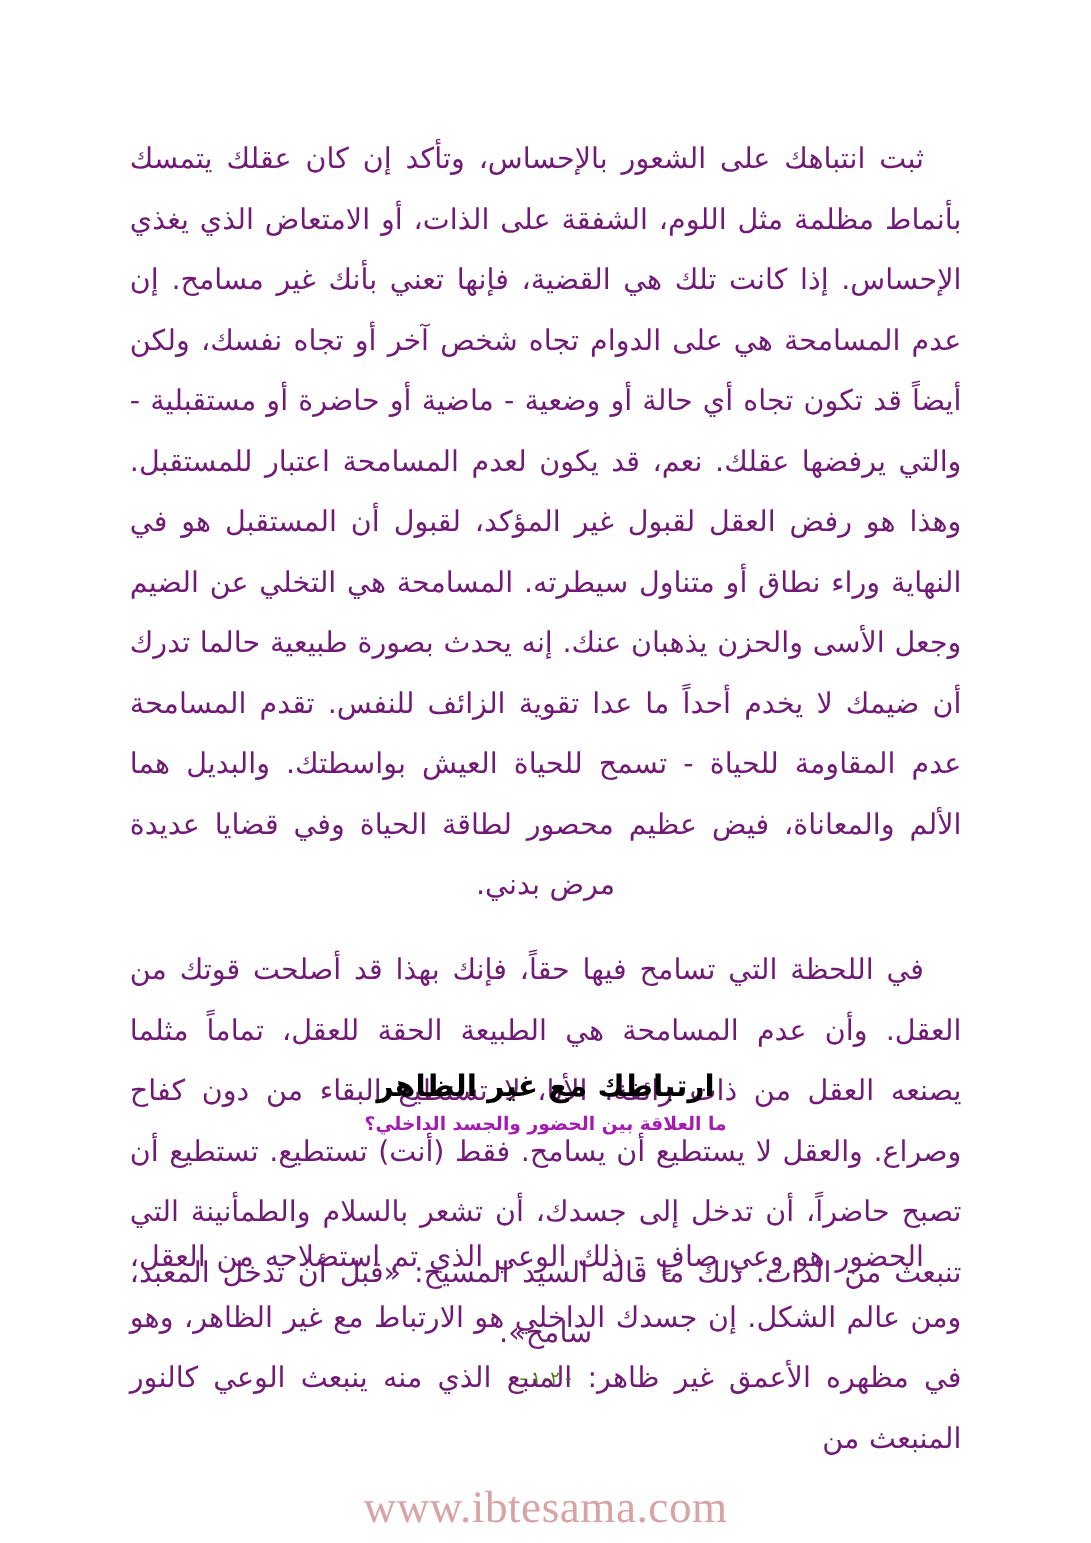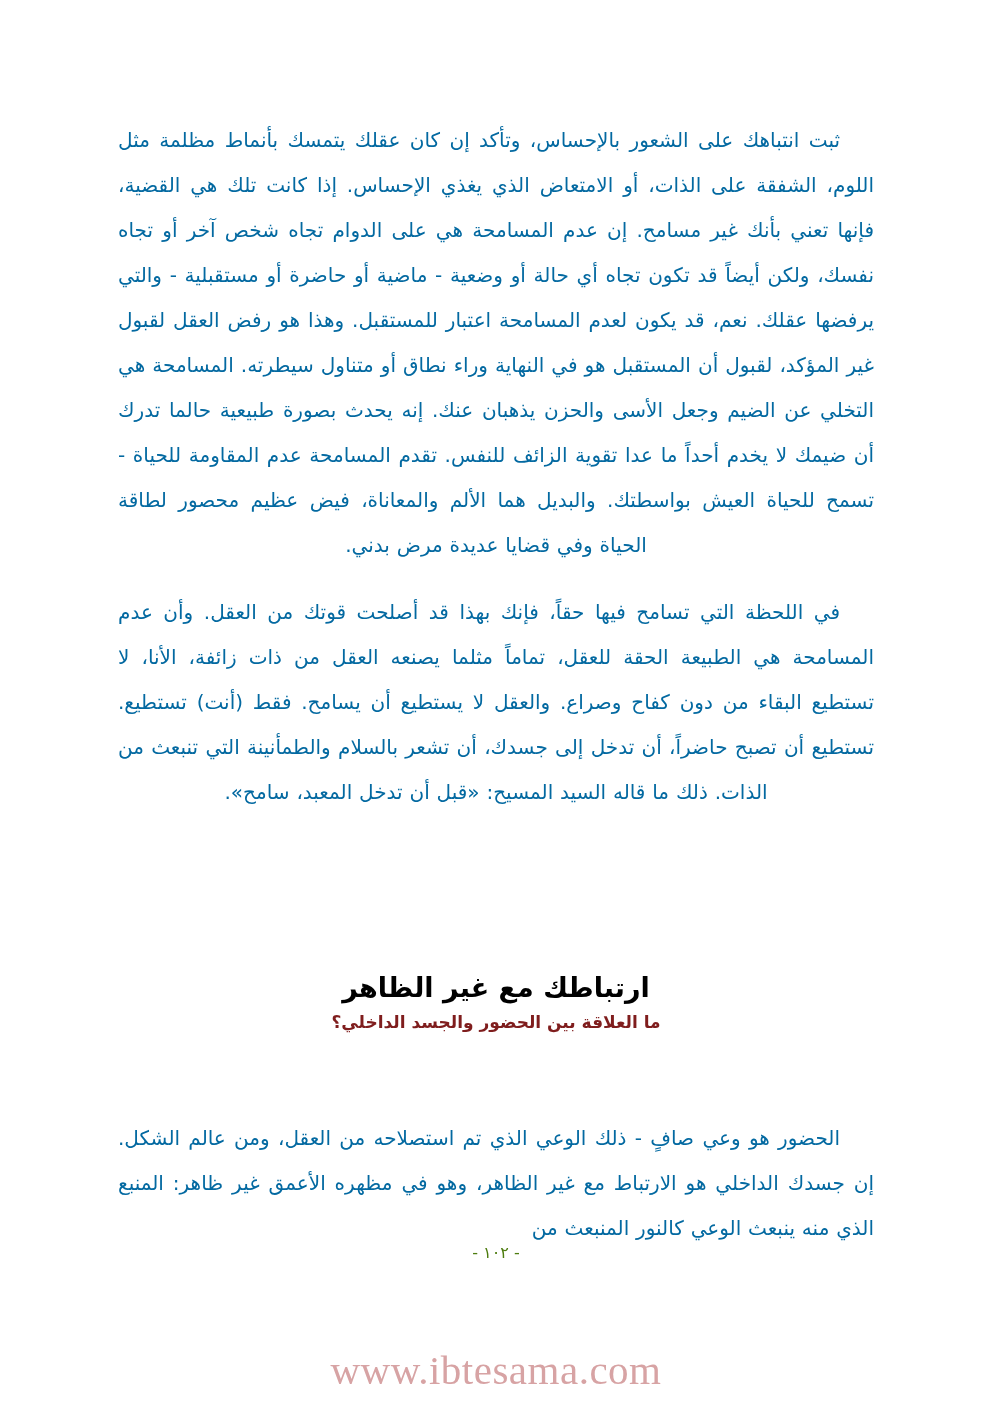--- a/index.html
+++ b/index.html
@@ -21,23 +21,23 @@
 
   .text-column {
     position: absolute;
     left: 118px;
     top: 118px;
     width: 756px;
   }
 
   .body-par {
     font-family: "DejaVu Sans", "Liberation Sans", sans-serif;
-    font-size: 20px;
-    line-height: 45px;
-    color: #0369a1;
+    font-size: 26px;
+    line-height: 55px;
+    color: #701a75;
     text-align: justify;
     text-align-last: center;
     direction: rtl;
     unicode-bidi: isolate;
     margin: 0 0 22px 0;
     text-indent: 34px;
     word-spacing: 0.5px;
     letter-spacing: 0px;
     font-weight: 400;
   }
@@ -68,21 +68,21 @@
 
   .section-subtitle {
     position: absolute;
     left: 0;
     right: 0;
     top: 1012px;
     text-align: center;
     font-family: "DejaVu Sans", "Liberation Sans", sans-serif;
     font-size: 17px;
     font-weight: 700;
-    color: #7f1d1d;
+    color: #a21caf;
     direction: rtl;
     letter-spacing: 0.2px;
   }
 
   .closing-block {
     position: absolute;
     left: 118px;
     top: 1116px;
     width: 756px;
   }

